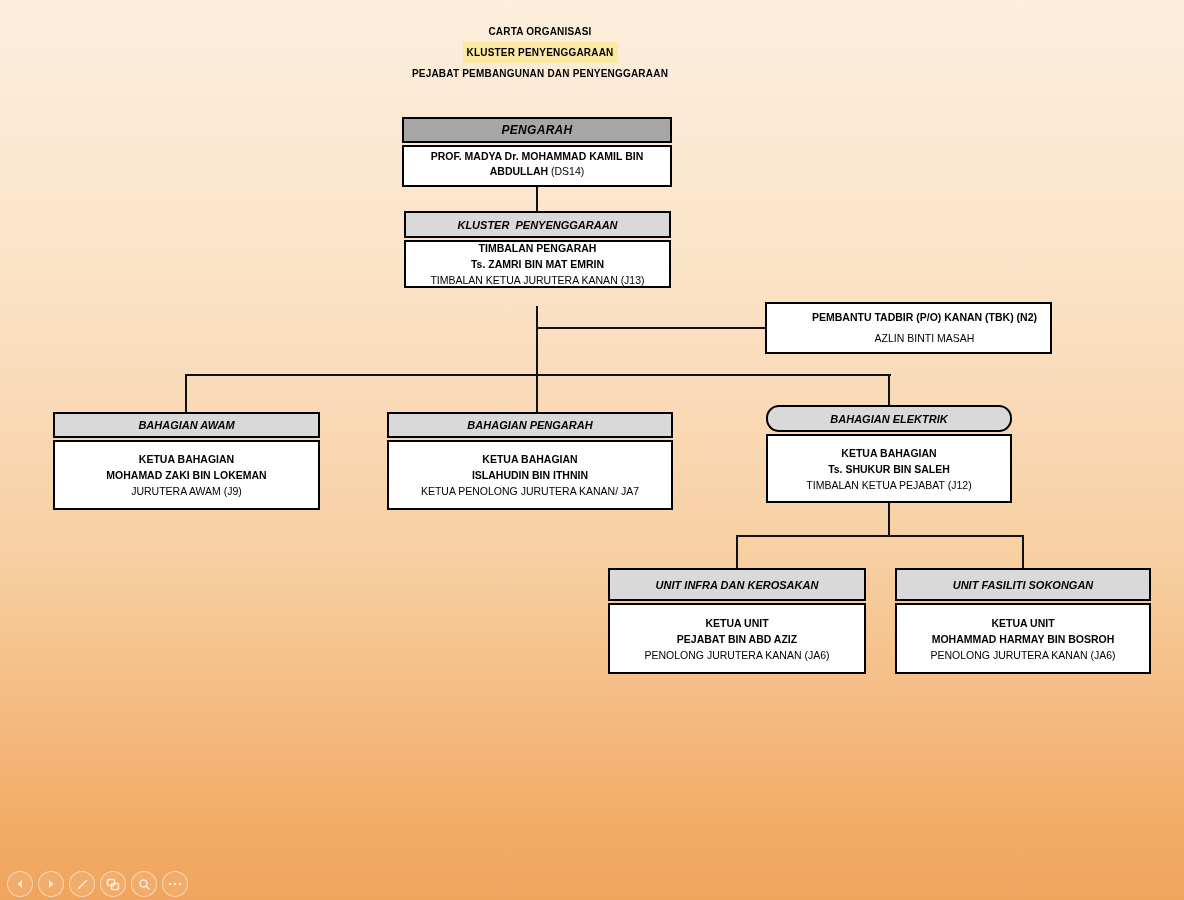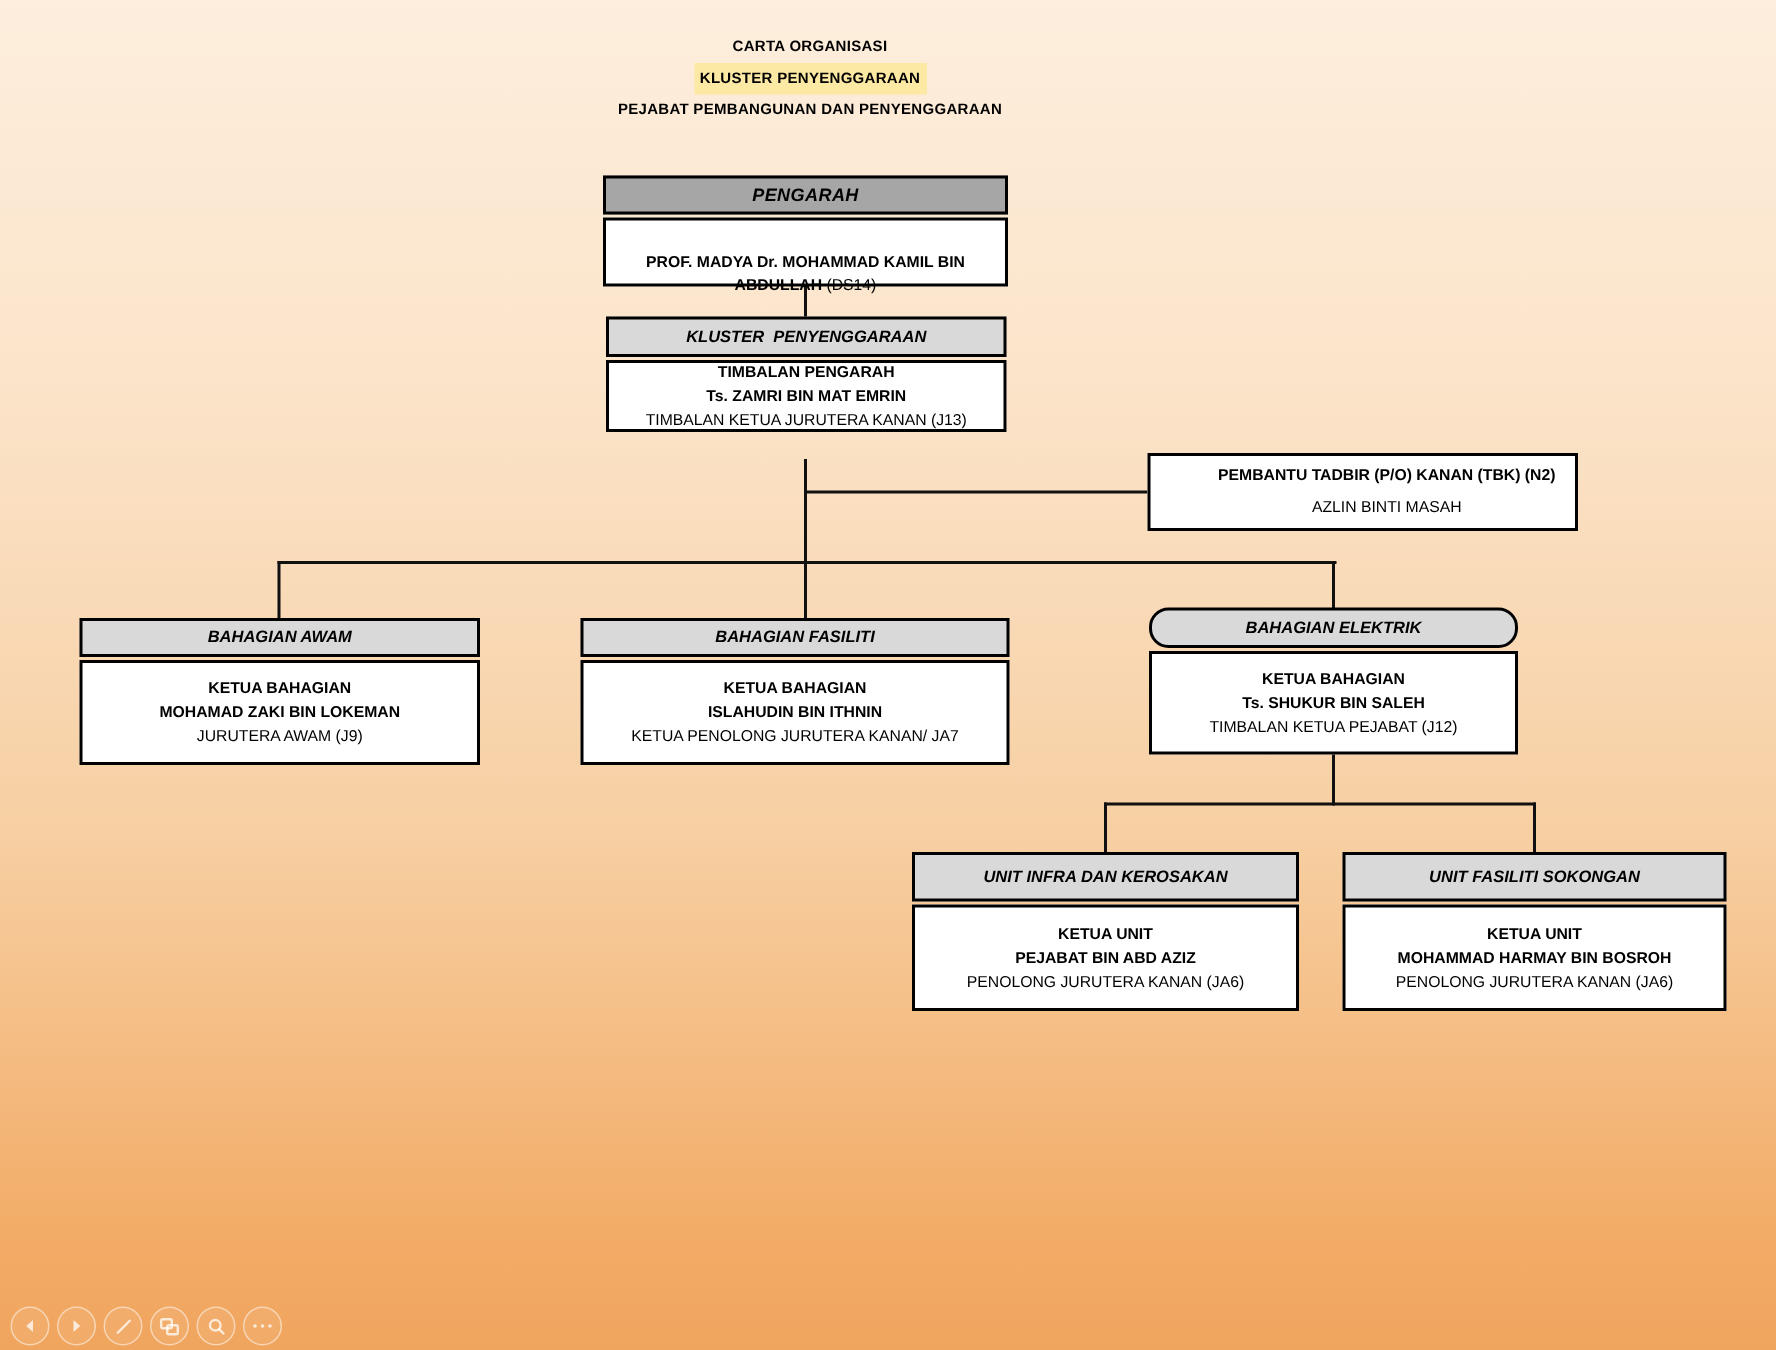--- a/index.html
+++ b/index.html
@@ -42,21 +42,21 @@
     border:2px solid #000;
     background:#fff;
     margin-top:2px;
     box-sizing:border-box;
     display:flex;flex-direction:column;align-items:center;justify-content:center;
     text-align:center;
     font-size:10.5px;line-height:16px;
   }
   .b{font-weight:bold;}
   .r{font-weight:normal;}
-  .wrapbody{display:block;padding:21px 16px;line-height:15px;}
+  .wrapbody{display:block;padding:2px 16px;line-height:15px;}
   .wrapbody .b,.wrapbody .r{display:inline;}
   .plain{
     border:2px solid #000;background:#fff;
     box-sizing:border-box;
     display:flex;flex-direction:column;align-items:center;justify-content:center;
     text-align:center;font-size:10.5px;line-height:21px;padding-left:32px;
   }
   
   .hline,.vline{position:absolute;background:#111;}
   .hline{height:2px;}
@@ -124,21 +124,21 @@
   <div class="node" style="left:53px;top:412px;width:267px;">
     <div class="hdr" style="height:26px;">BAHAGIAN AWAM</div>
     <div class="bod" style="height:70px;">
       <div class="b">KETUA BAHAGIAN</div>
       <div class="b">MOHAMAD ZAKI BIN LOKEMAN</div>
       <div class="r">JURUTERA AWAM (J9)</div>
     </div>
   </div>
 
   <div class="node" style="left:387px;top:412px;width:286px;">
-    <div class="hdr" style="height:26px;">BAHAGIAN FASILITI</div>
+    <div class="hdr" style="height:26px;">BAHAGIAN PENGARAH</div>
     <div class="bod" style="height:70px;">
       <div class="b">KETUA BAHAGIAN</div>
       <div class="b">ISLAHUDIN BIN ITHNIN</div>
       <div class="r">KETUA PENOLONG JURUTERA KANAN/ JA7</div>
     </div>
   </div>
 
   <div class="node" style="left:766px;top:405px;width:246px;">
     <div class="hdr" style="height:27px;border-radius:13px;">BAHAGIAN ELEKTRIK</div>
     <div class="bod" style="height:69px;">

